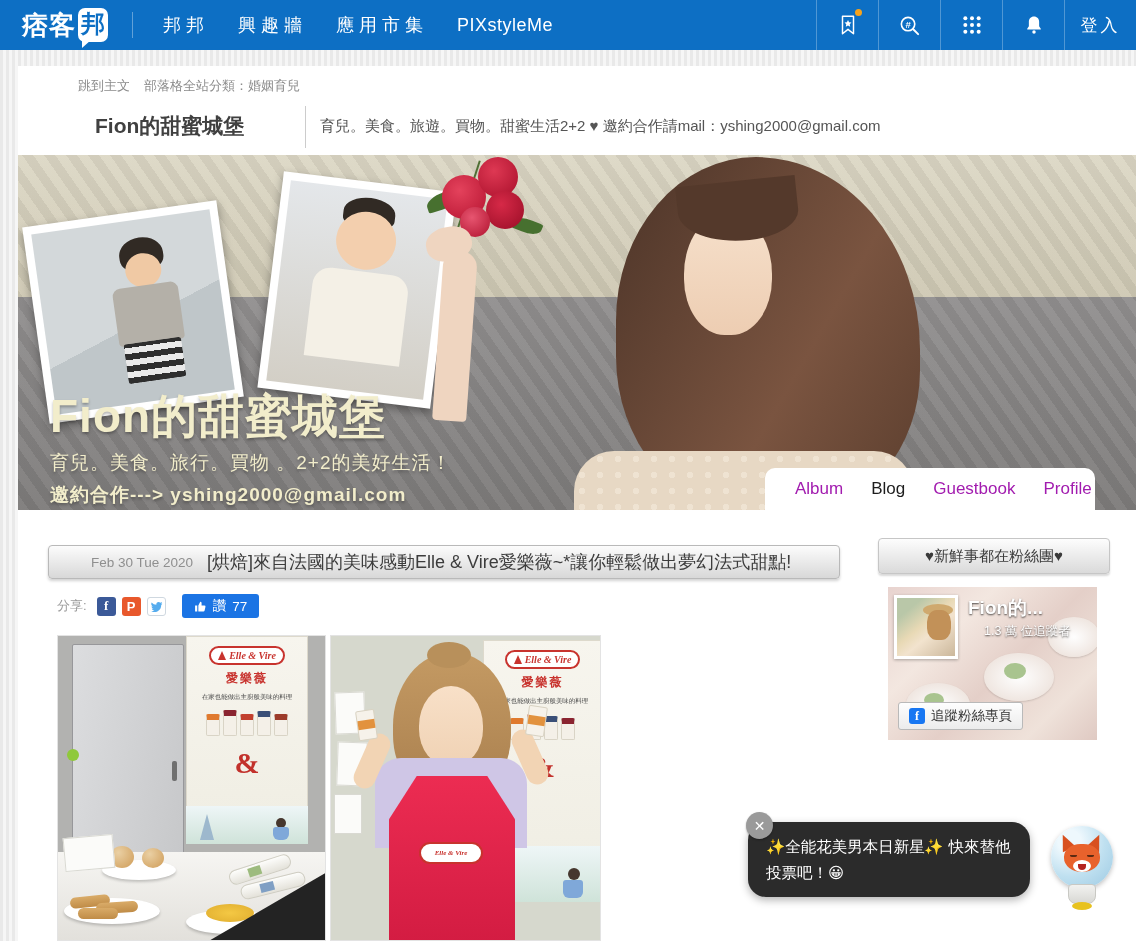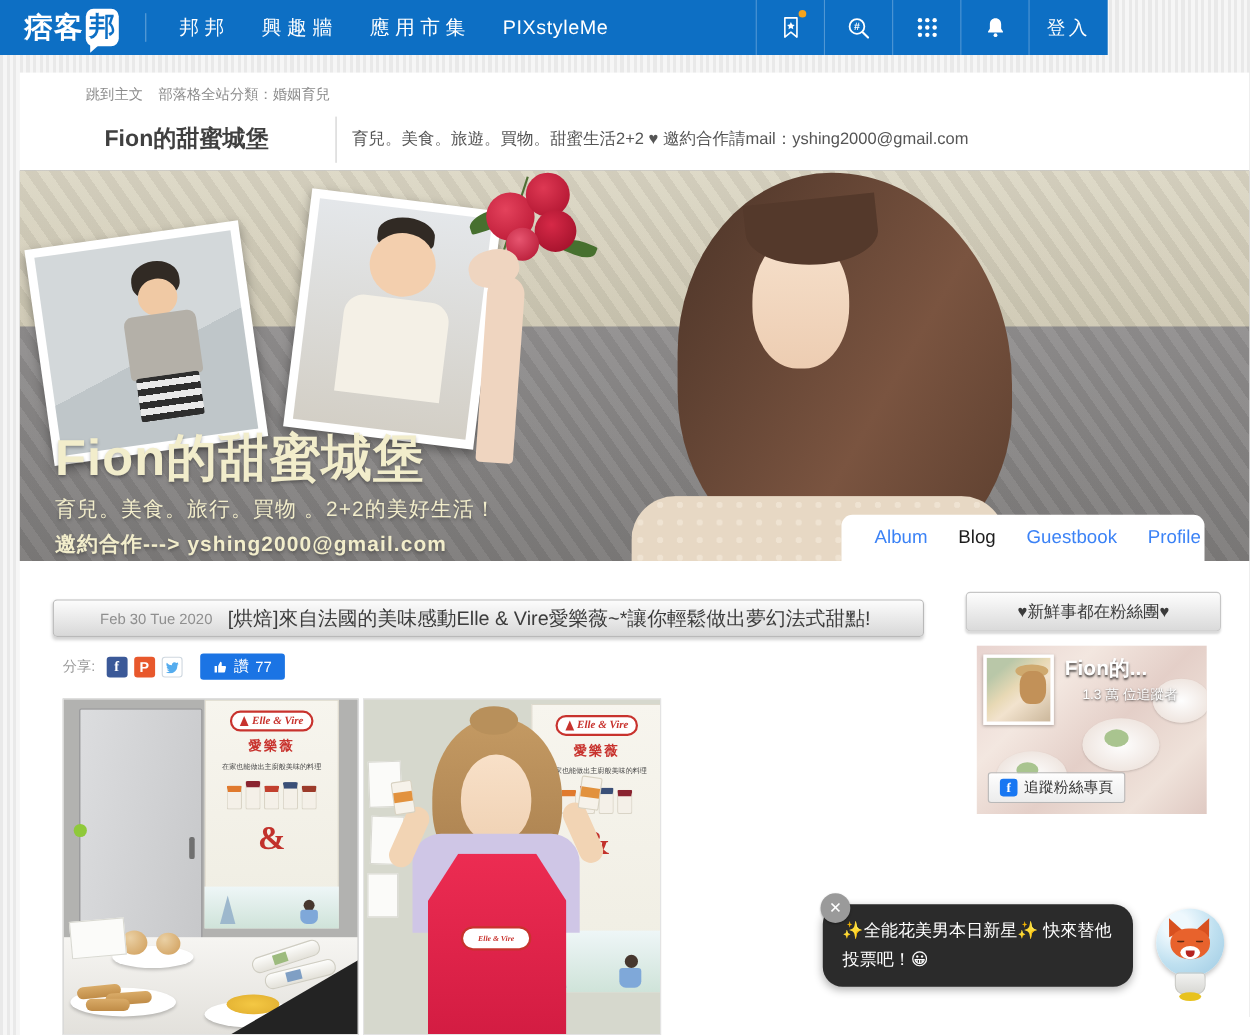--- a/index.html
+++ b/index.html
@@ -3,21 +3,21 @@
 <meta charset="utf-8">
 <style>
   * { margin:0; padding:0; box-sizing:border-box; }
   html,body { font-family:"Liberation Sans","DejaVu Sans",sans-serif; }
   body { background:#dcdcdc; }
   .stage { position:relative; width:1136px; height:941px; overflow:hidden;
     background:repeating-linear-gradient(90deg,#e9e9e9 0 3px,#f6f6f6 3px 6px); }
   .abs { position:absolute; }
 
   
-  .nav { left:0; top:0; width:1007px; height:50px; background:#0d6fc4; display:flex; align-items:center; color:#fff; }
+  .nav { left:0; top:0; width:1136px; height:50px; background:#0d6fc4; display:flex; align-items:center; color:#fff; }
   .nav-logo { display:flex; align-items:center; margin-left:22px; cursor:pointer; }
   .nav-logo .lg-txt { font-size:26px; font-weight:bold; letter-spacing:1px; }
   .lg-bubble { position:relative; background:#fff; color:#0d6fc4; font-size:24px; font-weight:bold; border-radius:7px; padding:0 3px 2px 3px; margin-left:2px; }
   .lg-bubble .tail { position:absolute; left:4px; bottom:-6px; width:0; height:0; border-left:9px solid #fff; border-bottom:8px solid transparent; }
   .nav-sep { width:1px; height:26px; background:rgba(255,255,255,.35); margin-left:24px; }
   .nav-items { display:flex; align-items:center; margin-left:30px; gap:29px; }
   .nav-item { font-size:18px; letter-spacing:5px; cursor:pointer; white-space:nowrap; }
   .nav-item.latin { letter-spacing:.5px; }
   .nav-right { margin-left:auto; display:flex; align-items:stretch; height:50px; }
   .nav-icell { width:62px; display:flex; align-items:center; justify-content:center; border-left:1px solid rgba(255,255,255,.28); position:relative; cursor:pointer; }
@@ -57,21 +57,21 @@
   .w-bang { left:660px; top:26px; width:120px; height:60px; background:#54392b; border-radius:0 0 60% 80%; transform:rotate(-6deg); }
   .w-top { left:556px; top:296px; width:340px; height:60px; border-radius:40px 40px 0 0;
       background:radial-gradient(circle 5px at 8px 8px,#efe3d2 60%,rgba(0,0,0,0) 61%) 0 0/18px 16px,#e7d8c4; }
   .ban-cap { left:32px; top:236px; color:#f2edcb; text-shadow:0 2px 3px rgba(0,0,0,.3); }
   .ban-cap h1 { font-size:46px; line-height:1.1; font-weight:bold; letter-spacing:1px; }
   .ban-cap .sub { font-size:19px; margin-top:8px; letter-spacing:1px; }
   .ban-cap .mail { font-size:19px; margin-top:6px; font-weight:bold; letter-spacing:1px; }
 
   .tabsbox { left:747px; top:313px; width:330px; height:42px; background:#fff; border-radius:10px 10px 0 0;
       display:flex; align-items:center; gap:28px; padding-left:30px; }
-  .tab { font-size:17px; color:#3b82f6; cursor:pointer; }
+  .tab { font-size:17px; color:#a21caf; cursor:pointer; }
   .tab.active { color:#1d1d1d; font-weight:normal; }
 
   
   .artbar { left:30px; top:479px; width:792px; height:34px; background:linear-gradient(#fcfcfc,#d8d8d8);
       border:1px solid #b9b9b9; border-radius:4px; box-shadow:0 2px 3px rgba(0,0,0,.18);
       display:flex; align-items:center; padding-left:42px; gap:14px; white-space:nowrap; }
   .art-date { font-size:13.5px; color:#8f8f8f; }
   .art-title { font-size:18px; color:#3c3c3c; }
   .sharerow { left:39px; top:527px; height:26px; display:flex; align-items:center; gap:6px; }
   .share-label { font-size:13px; color:#9a9a9a; margin-right:4px; }

